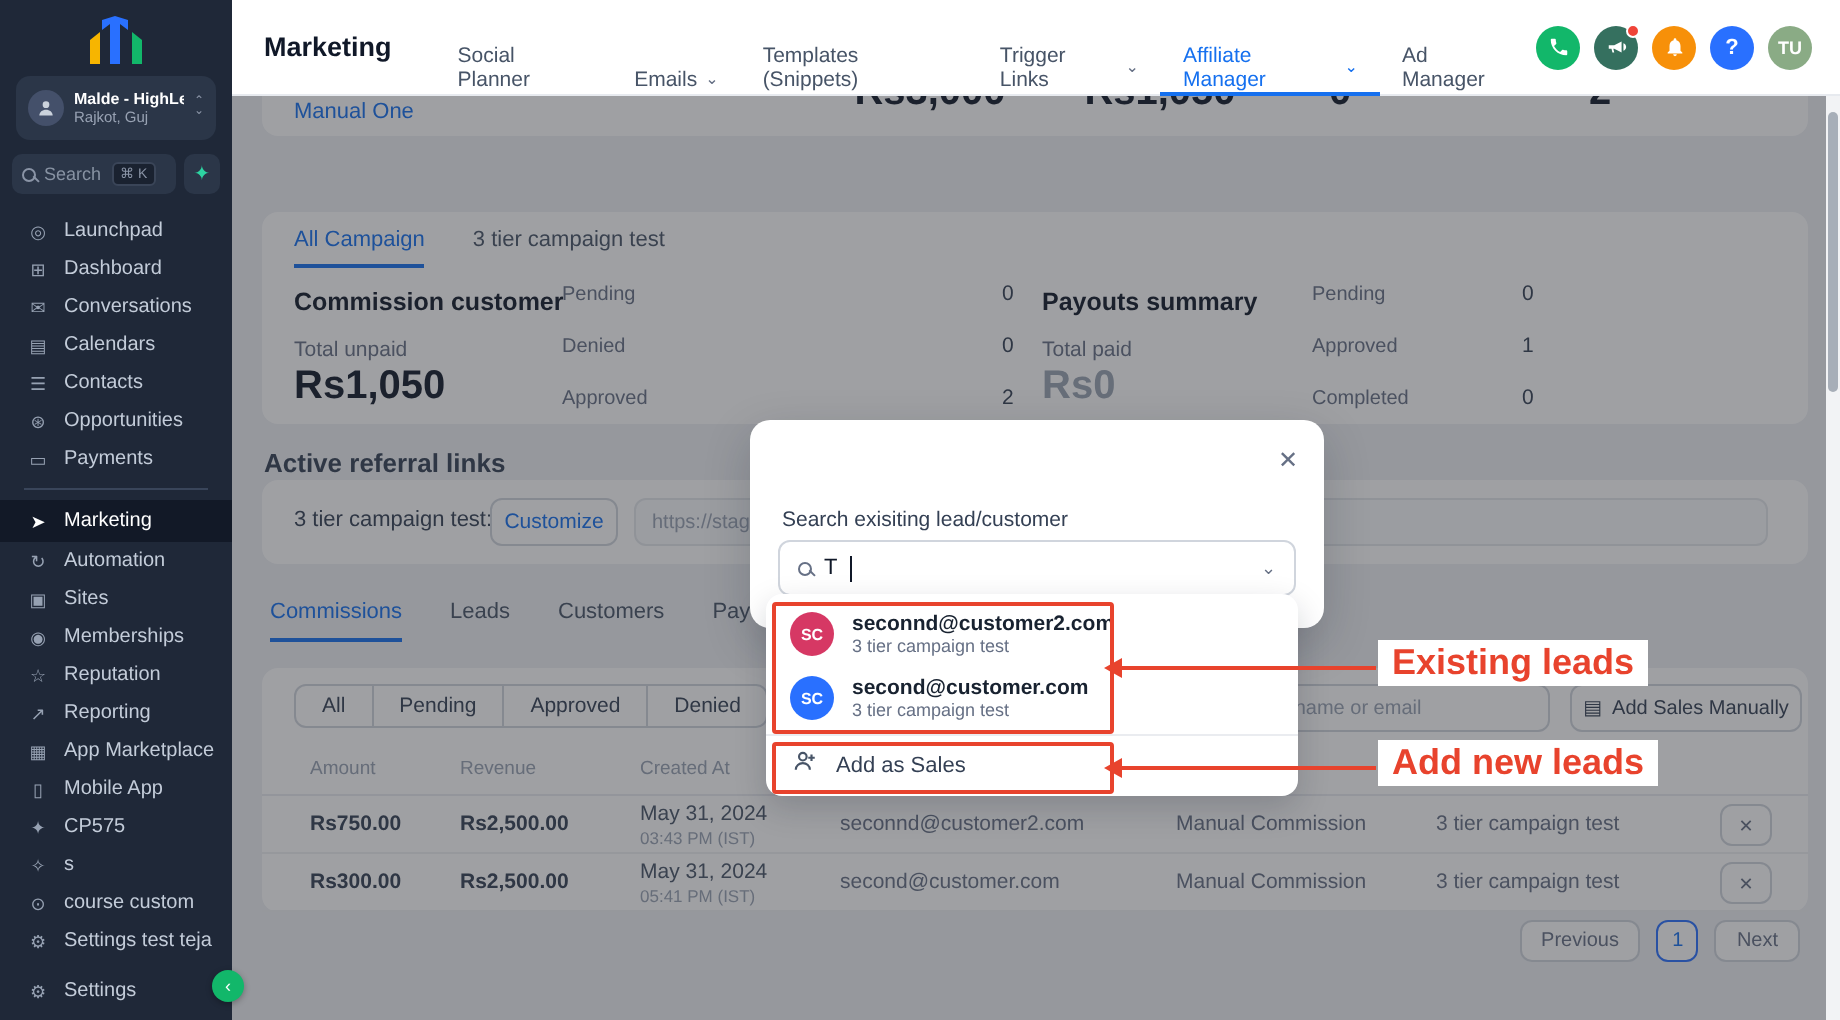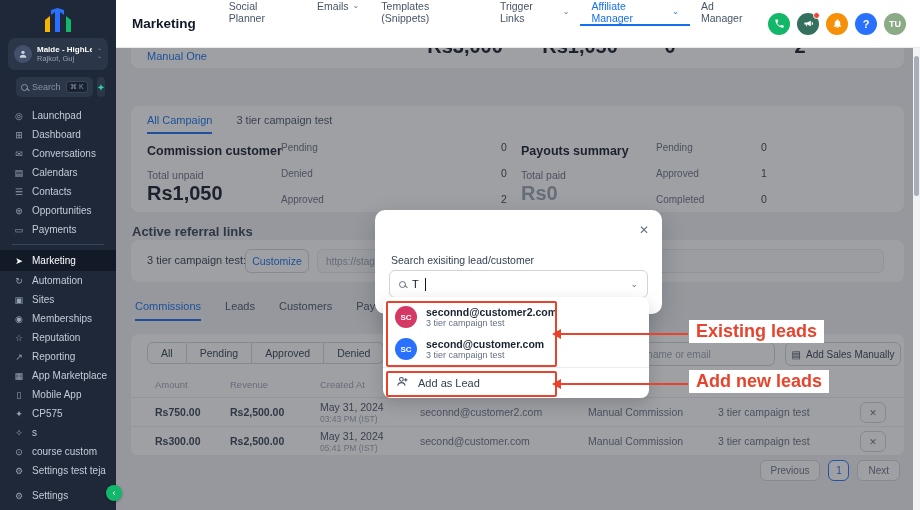--- a/index.html
+++ b/index.html
@@ -8,21 +8,21 @@
 
   
   .sidebar{position:absolute;left:0;top:0;width:116px;height:510px;background:#1f2838;z-index:40;display:flex;flex-direction:column}
   .logo{height:34px;display:flex;align-items:center;justify-content:center;padding-top:6px}
   .acct{margin:4px 8px 0;background:#2b3648;border-radius:7px;height:32px;display:flex;align-items:center;padding:0 6px;gap:5px;cursor:pointer}
   .acct-av{width:18px;height:18px;border-radius:50%;background:#44506a;display:flex;align-items:center;justify-content:center;flex:none}
   .acct-txt{flex:1;min-width:0}
   .acct-name{font-size:8px;font-weight:bold;color:#fff;white-space:nowrap;overflow:hidden}
   .acct-loc{font-size:7.5px;color:#98a2b3;white-space:nowrap;overflow:hidden}
   .acct-chev{display:flex;flex-direction:column;color:#8a94a6;font-size:6px;line-height:5px}
-  .sb-search-row{margin:7px 16px 0;display:flex;gap:4px}
+  .sb-search-row{margin:7px 6px 0;display:flex;gap:4px}
   .sb-search{flex:1;background:#2b3648;border-radius:5px;height:20px;display:flex;align-items:center;padding:0 5px;gap:4px}
   .sb-search input{background:transparent;border:none;outline:none;color:#c3ccd9;font-size:9px;width:30px;font-family:inherit}
   .sb-search input::placeholder{color:#8792a2}
   .kbd{font-size:7px;color:#8a94a6;background:#1a2230;border:1px solid #3a4558;border-radius:3px;padding:1px 3px;white-space:nowrap}
   .sb-plus{width:18px;height:20px;background:#2b3648;border-radius:5px;color:#2dd4a2;font-size:10px;display:flex;align-items:center;justify-content:center;cursor:pointer}
   .mag{width:7px;height:7px;border:1.2px solid #8a94a6;border-radius:50%;position:relative;display:inline-block;flex:none}
   .mag::after{content:"";position:absolute;width:4px;height:1.2px;background:#8a94a6;transform:rotate(45deg);right:-3px;bottom:-1px}
   .nav{margin-top:9px;display:flex;flex-direction:column;flex:1}
   .nav-item{height:19px;display:flex;align-items:center;padding-left:13px;gap:7px;cursor:pointer}
   .nav-ic{width:12px;text-align:center;font-size:9px;color:#96a1b2;flex:none}
@@ -30,21 +30,21 @@
   .nav-item.active{background:#121927;height:21px}
   .nav-item.active .nav-lb{color:#fff}
   .nav-item.active .nav-ic{color:#fff}
   .nav-div{height:1px;background:#39455a;margin:5px 12px}
   .nav-spacer{flex:1}
   .collapse-btn{position:absolute;left:106px;top:485px;width:16px;height:16px;border-radius:50%;background:#12b76a;color:#fff;font-size:9px;display:flex;align-items:center;justify-content:center;z-index:120;cursor:pointer;box-shadow:0 1px 3px rgba(0,0,0,.3)}
 
   
   .header{position:absolute;left:116px;top:0;width:804px;height:48px;background:#fff;border-bottom:1px solid #e7eaef;z-index:45;display:flex;align-items:center}
   .hd-title{font-size:13.5px;font-weight:bold;color:#101828;margin:0 22px 0 16px}
-  .hd-tabs{display:flex;height:48px;align-items:flex-start}
+  .hd-tabs{display:flex;height:48px;align-items:flex-end}
   .hd-tab{display:flex;align-items:center;gap:4px;padding:0 11px;font-size:10.5px;color:#475467;cursor:pointer;border-bottom:2px solid transparent}
   .hd-tab .caret{font-size:8px;color:#667085;line-height:1}
   .hd-tab.active{color:#1570ef;border-bottom-color:#1570ef}
   .hd-tab.active .caret{color:#1570ef}
   .hd-icons{margin-left:auto;margin-right:14px;display:flex;gap:7px;align-items:center}
   .circ{width:22px;height:22px;border-radius:50%;display:flex;align-items:center;justify-content:center;cursor:pointer;position:relative;flex:none}
   .c-phone{background:#12b76a}.c-promo{background:#35705f}.c-bell{background:#f79009}.c-help{background:#2970ff;color:#fff;font-size:11px;font-weight:bold}
   .c-user{background:#8aab85;color:#fff;font-size:9px;font-weight:bold}
   .red-dot{position:absolute;top:-1px;right:-1px;width:7px;height:7px;border-radius:50%;background:#f04438;border:1px solid #fff}
 
@@ -439,21 +439,21 @@
   </div>
   <div class="dd-div"></div>
   <div class="dd-add">
     <span>
       <svg width="13" height="13" viewBox="0 0 24 24" fill="none" stroke="#475467" stroke-width="2">
           <circle cx="10" cy="8" r="3.5"></circle>
           <path d="M3.5 20c0-3.6 2.9-6 6.5-6s6.5 2.4 6.5 6"></path>
           <path d="M18 6v6M15 9h6"></path>
         </svg>
     </span>
-    <span class="dd-add-lb">Add as Lead</span>
+    <span class="dd-add-lb">Add as Sales</span>
   </div>
 </div>
 
 <div class="ann ann-rect rect1"></div>
 <div class="ann ann-rect rect2"></div>
 <div class="ann ann-line line1"></div>
 <div class="ann ann-head head1"></div>
 <div class="ann ann-line line2"></div>
 <div class="ann ann-head head2"></div>
 <div class="ann ann-label lbl1">Existing leads</div>

